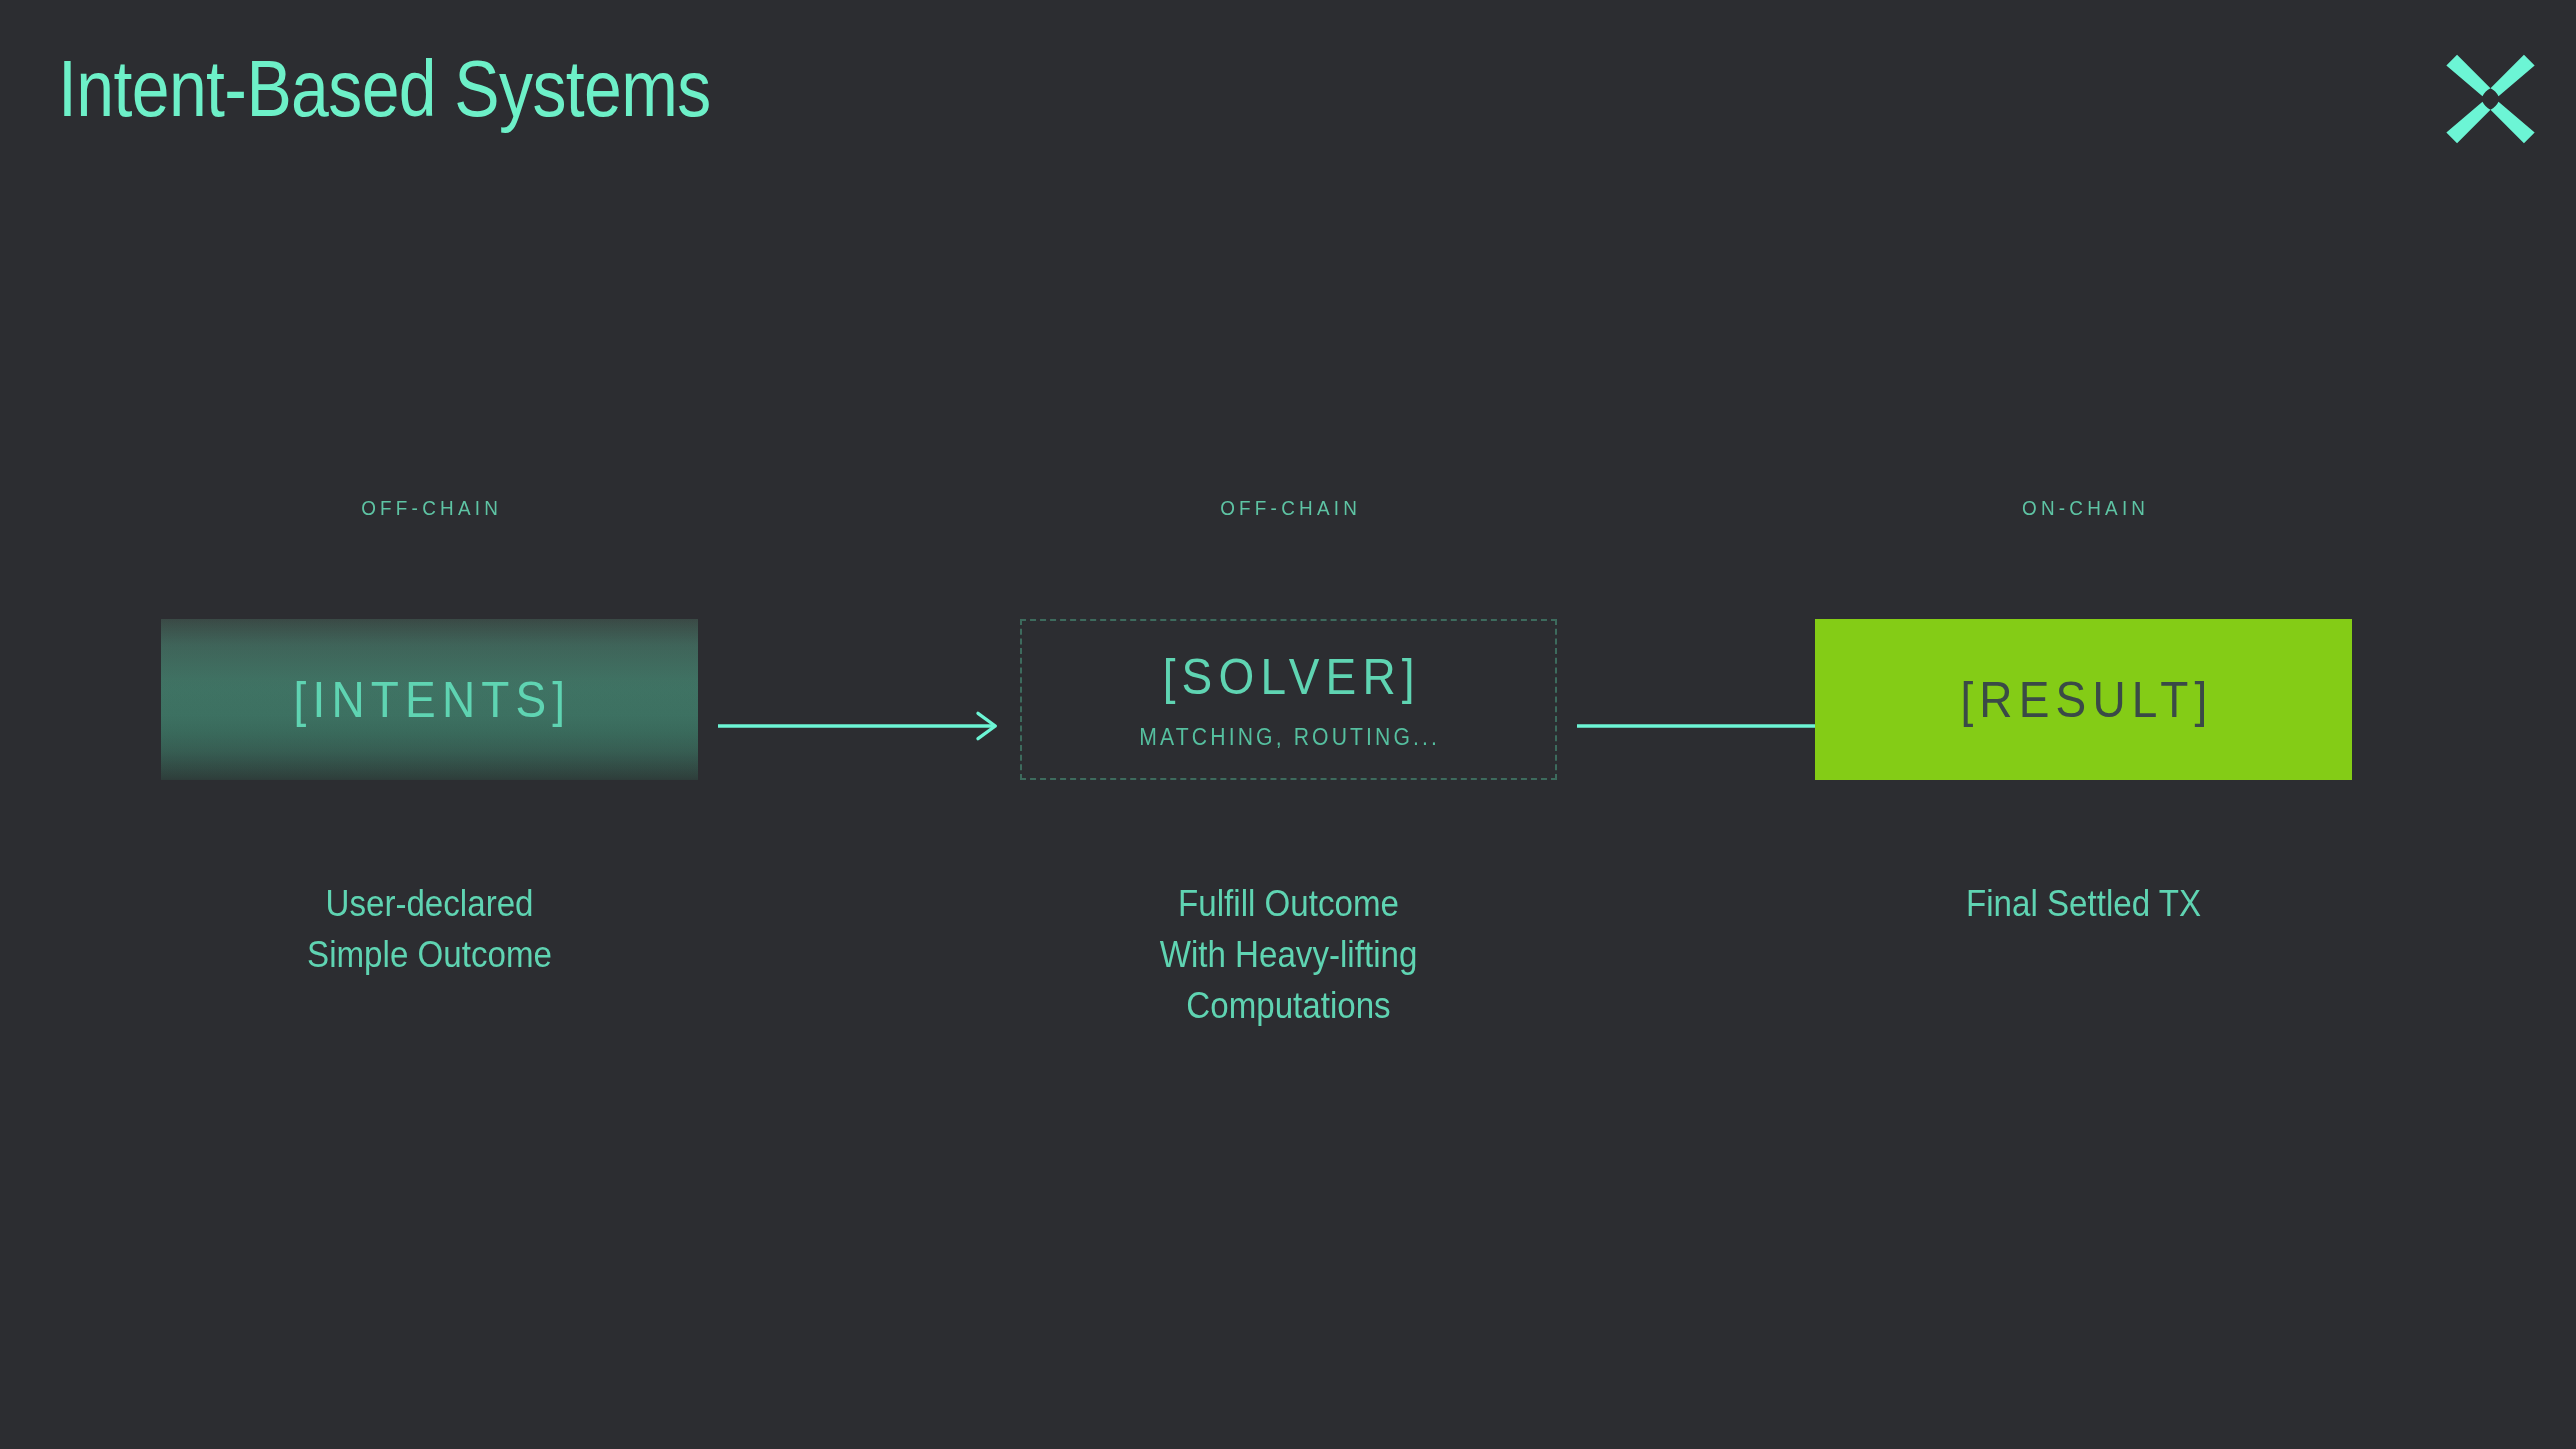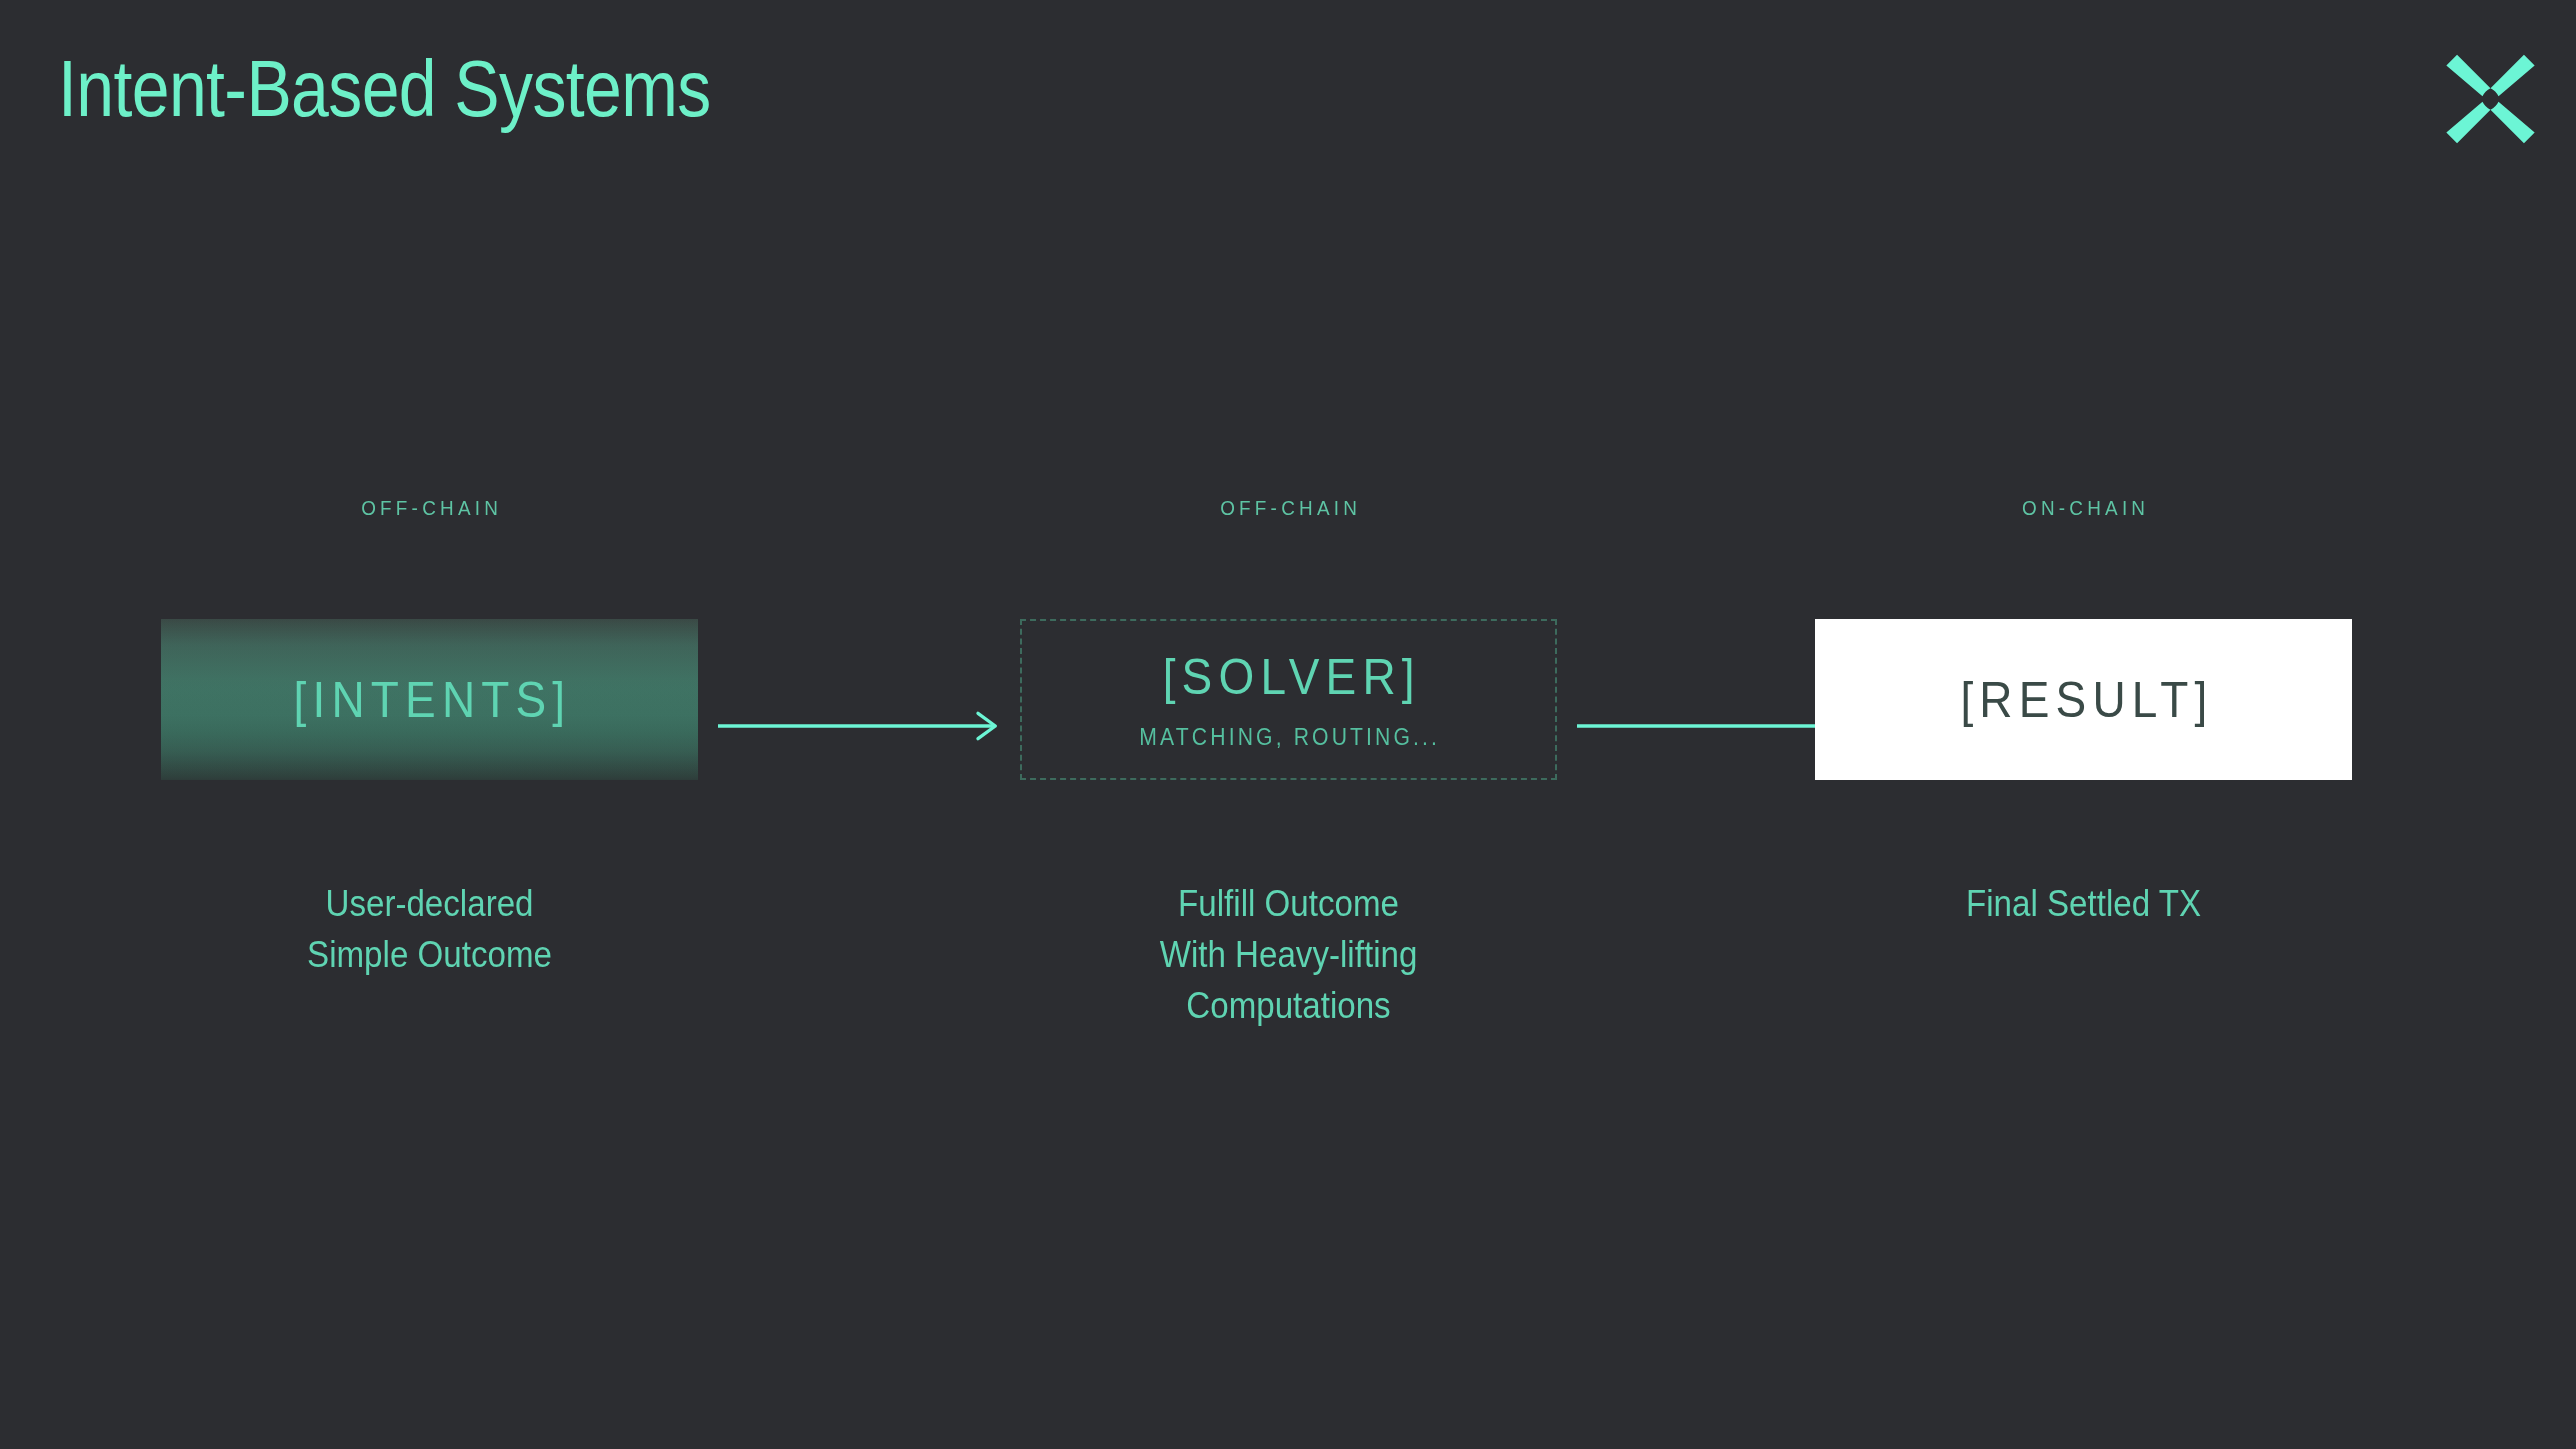--- a/index.html
+++ b/index.html
@@ -93,21 +93,21 @@
   }
 
   
   .box-dashed {
     border: 2px dashed #3d6b5d;
     text-align: right;
   }
 
   
   .box-solid {
-    background: #ffffff;
+    background: #84cc16;
   }
 
   .box-title {
     font-size: 50px;
     letter-spacing: 6.7px;
     text-indent: 6.7px;
     color: #5fd4b2;
     font-weight: 400;
     transform: scaleX(0.92);
     white-space: nowrap;

